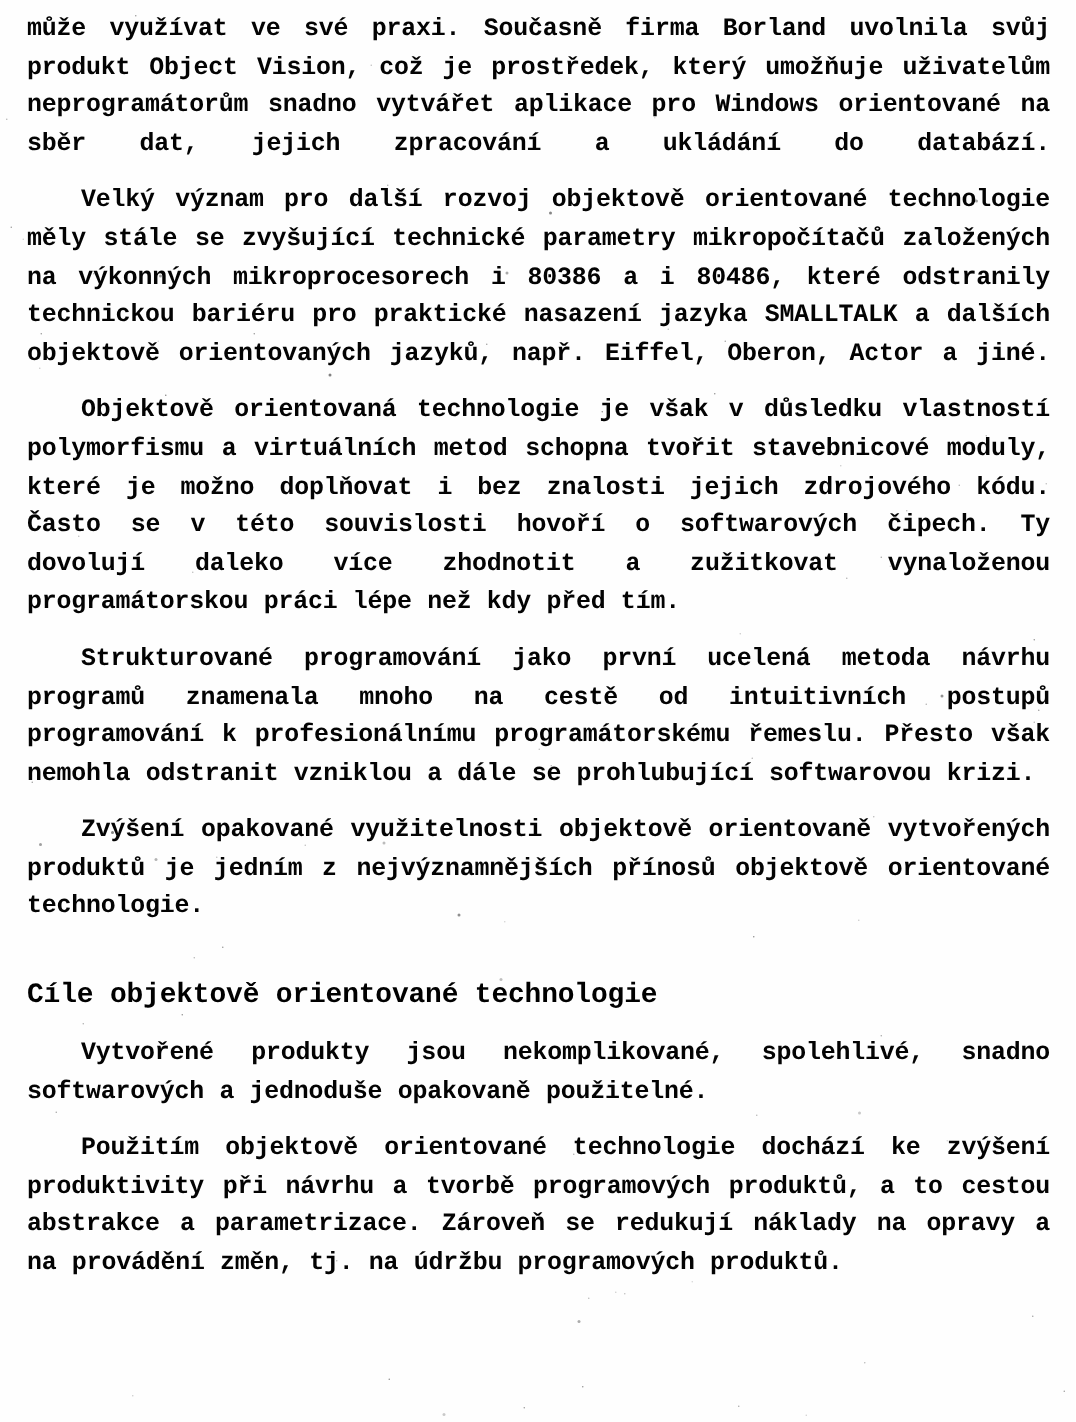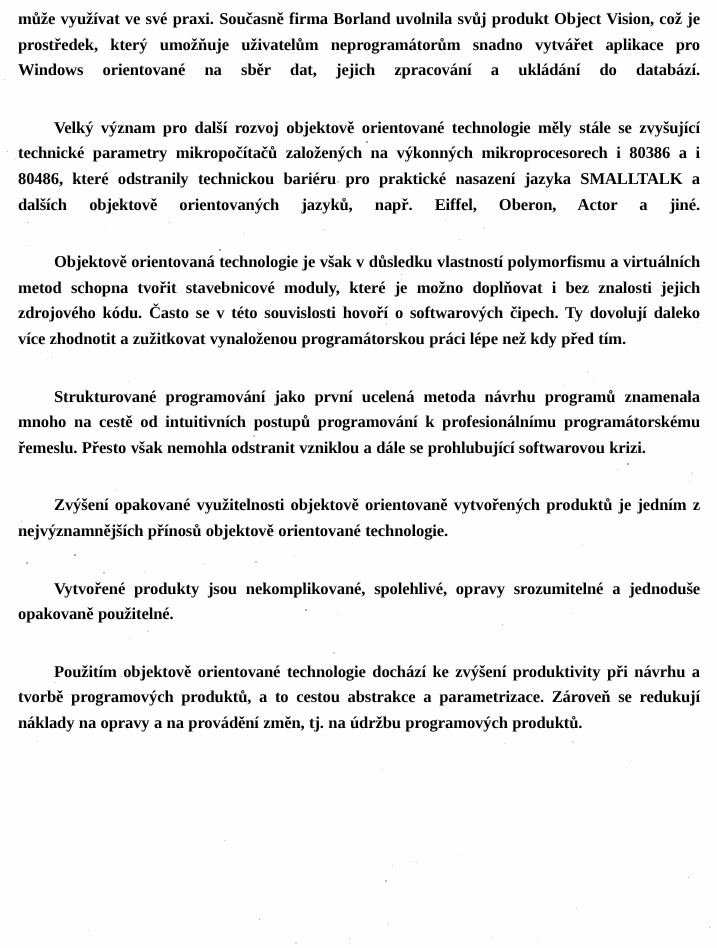--- a/index.html
+++ b/index.html
@@ -57,21 +57,21 @@
     color: #0c0c0c;
     font-weight: 700;
     letter-spacing: -0.12px;
     word-spacing: 0.4px;
     -webkit-font-smoothing: none;
     text-rendering: geometricPrecision;
   }
   .para:last-child { text-align: justify; }
 
   .para.indent { text-indent: 36px; }
-  .para.gap    { margin-top: 32px; }
+  .para.gap    { margin-top: 12px; }
   .para.first  { margin-top: 6px; }
 
   
   .para.full-justify {
     text-align-last: justify;
   }
 
   h2.section-heading {
     margin: 0;
     padding: 0;
@@ -81,20 +81,21 @@
     color: #060606;
     letter-spacing: -0.1px;
     text-align: left;
   }
   h2.section-heading.gap-big { margin-top: 34px; }
   .after-heading { margin-top: 18px; }
 
   
   .para, h2.section-heading {
     filter: contrast(1.08);
+    font-family: Liberation Mono, monospace;
   }
 </style>
 </head>
 <body>
 
 <div id="scan-page">
 
   <div id="doc-body">
 
     <p class="para first full-justify">může využívat ve své praxi. Současně firma Borland uvolnila svůj produkt Object Vision, což je prostředek, který umožňuje uživatelům neprogramátorům snadno vytvářet aplikace pro Windows orientované na sběr dat, jejich zpracování a ukládání do databází.</p>
@@ -102,23 +103,24 @@
     <p class="para indent gap full-justify">Velký význam pro další rozvoj objektově orientované  technologie měly stále se zvyšující technické parametry  mikropočítačů založených na výkonných mikroprocesorech i 80386 a i 80486, které odstranily technickou bariéru pro praktické  nasazení jazyka SMALLTALK a dalších objektově orientovaných  jazyků, např. Eiffel, Oberon, Actor a jiné.</p>
 
 
 
     <p class="para indent gap">Objektově orientovaná technologie je však v důsledku   vlastností polymorfismu a virtuálních metod schopna tvořit  stavebnicové moduly, které je možno doplňovat i bez znalosti  jejich zdrojového kódu. Často se v této souvislosti hovoří o softwarových čipech. Ty dovolují daleko více zhodnotit a  zužitkovat vynaloženou programátorskou práci lépe než kdy před tím.</p>
 
     <p class="para indent gap">Strukturované programování jako první ucelená metoda návrhu  programů znamenala mnoho na cestě od intuitivních postupů   programování k profesionálnímu programátorskému řemeslu. Přesto však nemohla odstranit vzniklou a dále se prohlubující softwarovou krizi.</p>
 
     <p class="para indent gap">Zvýšení opakované využitelnosti objektově orientovaně  vytvořených produktů je jedním z nejvýznamnějších přínosů  objektově orientované technologie.</p>
 
-
-
-    <p class="para indent gap">Vytvořené produkty jsou nekomplikované, spolehlivé, opravy  srozumitelné a jednoduše opakovaně použitelné.</p>
+    <h2 class="section-heading gap-big">Cíle objektově orientované technologie</h2>
+
+
+    <p class="para indent gap">Vytvořené produkty jsou nekomplikované, spolehlivé, snadno  softwarových a jednoduše opakovaně použitelné.</p>
 
     <p class="para indent gap">Použitím objektově orientované technologie dochází ke   zvýšení produktivity při návrhu a tvorbě programových produktů,  a to cestou abstrakce a parametrizace. Zároveň se redukují náklady na opravy a na provádění změn, tj. na údržbu  programových produktů.</p>
 
   </div>
 
   <div id="scan-noise">
       <i style="left:349px;top:938px;width:1px;height:1px;opacity:0.67"></i>
       <i style="left:219px;top:249px;width:2px;height:2px;opacity:0.79"></i>
       <i style="left:388px;top:924px;width:1px;height:1px;opacity:0.70"></i>
       <i style="left:461px;top:854px;width:1px;height:1px;opacity:0.27"></i>

